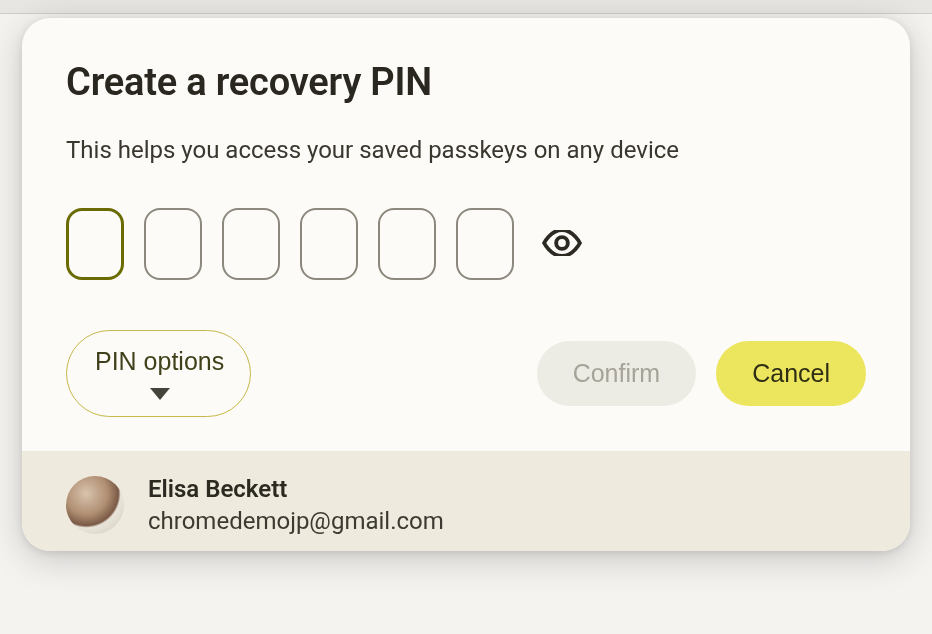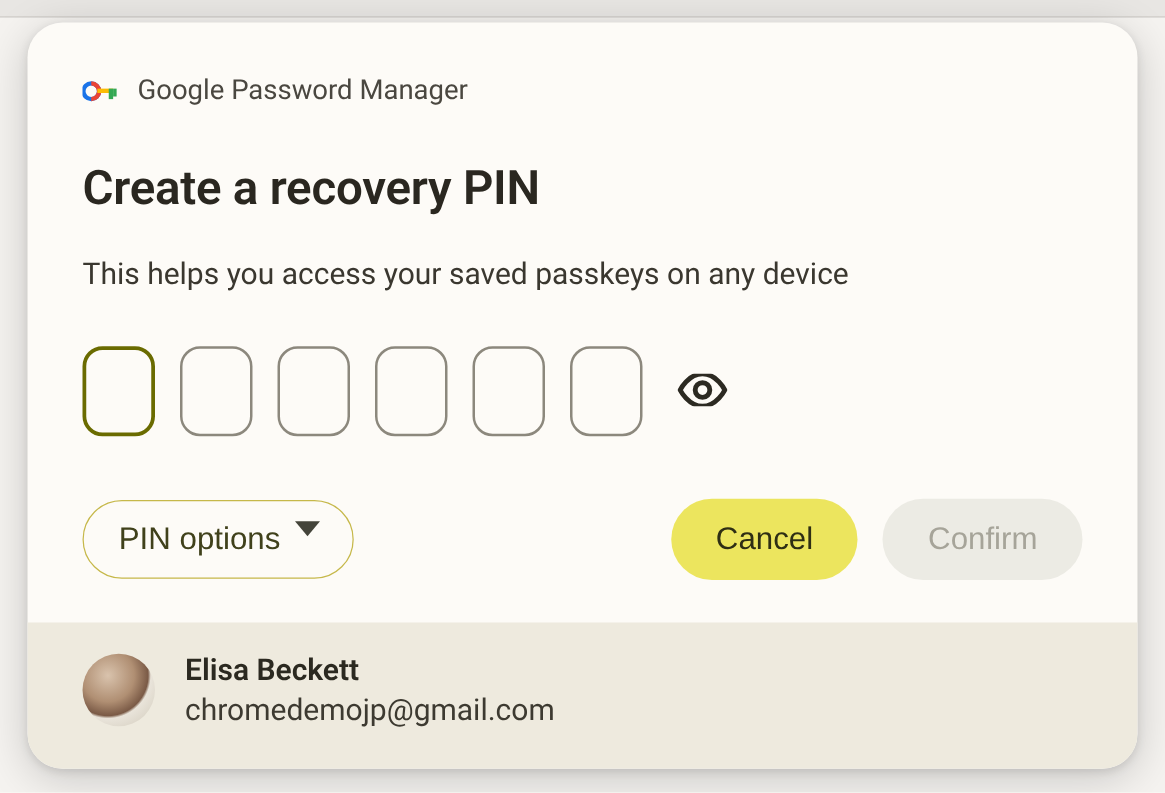--- a/index.html
+++ b/index.html
@@ -93,29 +93,31 @@
       border: none;
       background: transparent;
     }
     .actions-row {
       display: flex;
       align-items: center;
       justify-content: space-between;
     }
     .pin-options {
       display: flex;
+      align-items: center;
       gap: 12px;
       border: 1.5px solid #c6b84a;
       border-radius: 999px;
       padding: 16px 26px 16px 28px;
       font-size: 25px;
       color: #40411b;
       font-weight: 500;
       background: transparent;
       cursor: pointer;
+      flex-direction: column;
     }
     .dropdown-caret {
       width: 0;
       height: 0;
       border-left: 10px solid transparent;
       border-right: 10px solid transparent;
       border-top: 12px solid #44443a;
     }
     .right-actions {
       display: flex;
@@ -133,21 +135,21 @@
       background: #ece55e;
       color: #2e2e14;
     }
     .btn-confirm {
       background: #ecebe4;
       color: #a6a499;
       cursor: default;
     }
     .account-footer {
       background: #eeeade;
-      padding: 24px 44px 33px 44px;
+      padding: 24px 44px 16px 44px;
       display: flex;
       align-items: center;
       gap: 24px;
     }
     .avatar {
       width: 58px;
       height: 58px;
       border-radius: 50%;
       background: radial-gradient(circle at 35% 30%, #d9c3ad 0%, #b08f73 38%, #7a5a46 58%, #e9e4da 62%, #cfc8b8 100%);
       flex-shrink: 0;
@@ -169,32 +171,20 @@
     }
   </style>
 </head>
 <body>
 
 <div class="backdrop"></div>
 
 <div class="dialog">
   <div class="dialog-main">
 
-    <div class="brand-row">
-      <span class="brand-icon">
-        <svg viewBox="0 0 40 24" width="28" height="20">
-          <circle cx="10" cy="12" r="9" fill="none" stroke="#1A73E8" stroke-width="5"></circle>
-          <path d="M10 3 A9 9 0 0 1 10 21" fill="none" stroke="#EA4335" stroke-width="5"></path>
-          <rect x="17" y="9" width="18" height="5" fill="#FBBC05"></rect>
-          <rect x="30" y="9" width="5" height="12" fill="#34A853"></rect>
-          <rect x="35" y="9" width="4" height="9" fill="#34A853"></rect>
-        </svg>
-      </span>
-      <span class="brand-text">Google Password Manager</span>
-    </div>
 
     <h1 class="dialog-title">Create a recovery PIN</h1>
     <p class="dialog-subtitle">This helps you access your saved passkeys on any device</p>
 
     <div class="pin-row">
       <div class="pin-cell active"></div>
       <div class="pin-cell"></div>
       <div class="pin-cell"></div>
       <div class="pin-cell"></div>
       <div class="pin-cell"></div>
@@ -208,22 +198,22 @@
         </span>
       </button>
     </div>
 
     <div class="actions-row">
       <button class="pin-options">
         <span>PIN options</span>
         <span class="dropdown-caret"></span>
       </button>
       <div class="right-actions">
+        <button class="btn btn-confirm">Confirm</button>
         <button class="btn btn-cancel">Cancel</button>
-        <button class="btn btn-confirm">Confirm</button>
       </div>
     </div>
 
   </div>
 
   <div class="account-footer">
     <div class="avatar"></div>
     <div class="account-text">
       <div class="account-name">Elisa Beckett</div>
       <div class="account-email">chromedemojp@gmail.com</div>

